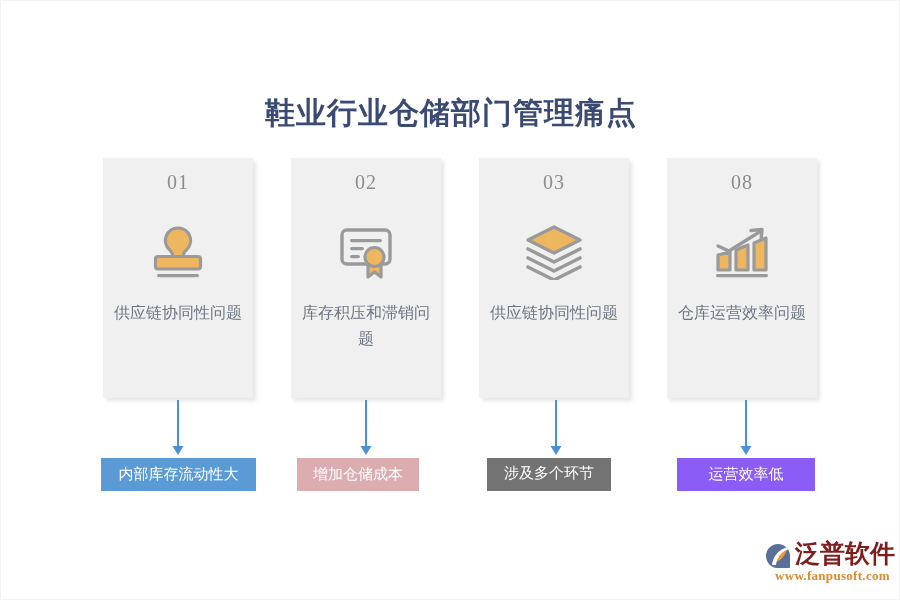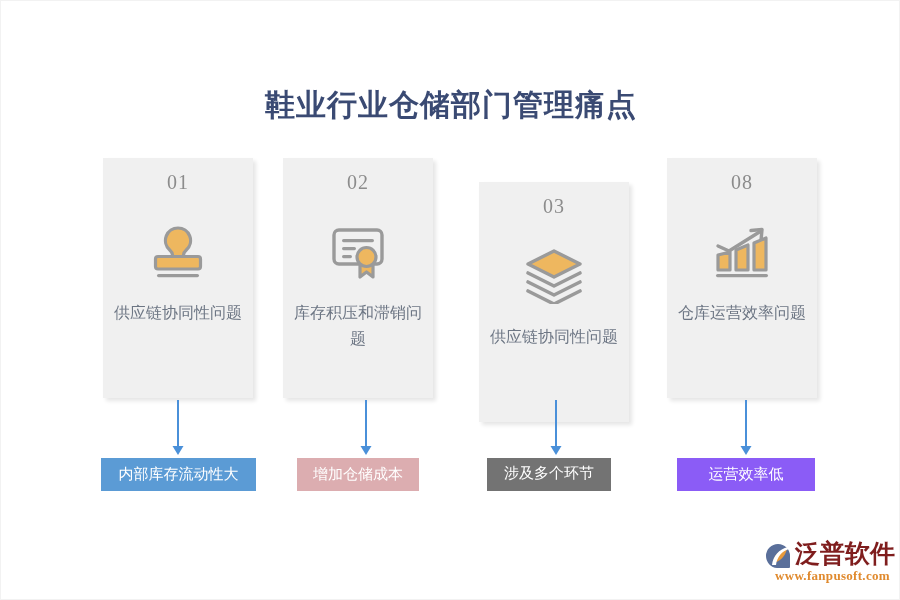--- a/index.html
+++ b/index.html
@@ -20,21 +20,21 @@
     background: #ffffff;
     box-sizing: border-box;
     border: 1px solid #f2f2f2;
     overflow: hidden;
   }
 
   
   #page-title {
     position: absolute;
     left: 0;
-    top: 84px;
+    top: 92px;
     width: 900px;
     text-align: center;
     font-family: "Liberation Serif", "DejaVu Serif", serif;
     font-size: 30px;
     font-weight: 700;
     letter-spacing: 1px;
     color: #3a4a73;
     white-space: nowrap;
   }
 
@@ -153,36 +153,36 @@
     <div class="card-icon">
       <svg width="58" height="56" viewBox="0 0 58 56">
         <path d="M29 4 a12.5 12.5 0 0 1 8.5 21.7 c-2.2 2-3 3.2-3 5.2 v2.6 h-11 v-2.6 c0-2-0.8-3.2-3-5.2 A12.5 12.5 0 0 1 29 4 z" fill="#eeb75f" stroke="#9a9a9a" stroke-width="3.2" stroke-linejoin="round"></path>
         <rect x="6.5" y="32.5" width="45" height="12.5" rx="2.5" fill="#eeb75f" stroke="#9a9a9a" stroke-width="3.2"></rect>
         <rect x="8" y="50" width="42" height="3.2" rx="1.6" fill="#9a9a9a"></rect>
       </svg>
     </div>
     <div class="card-text">供应链协同性问题</div>
   </div>
 
-  <div class="card" style="left:282px;">
+  <div class="card" style="left:290px;">
     <div class="card-num">02</div>
     <div class="card-icon">
       <svg width="58" height="56" viewBox="0 0 58 56">
         <rect x="5" y="6" width="48" height="34" rx="5" fill="none" stroke="#9a9a9a" stroke-width="3.4"></rect>
         <rect x="13" y="15" width="32" height="3.2" rx="1.6" fill="#9a9a9a"></rect>
         <rect x="13" y="23" width="14" height="3.2" rx="1.6" fill="#9a9a9a"></rect>
         <rect x="13" y="31" width="10" height="3.2" rx="1.6" fill="#9a9a9a"></rect>
         <path d="M31 38 h13 v15 l-6.5 -5 l-6.5 5 z" fill="#eeb75f" stroke="#9a9a9a" stroke-width="3.2" stroke-linejoin="round"></path>
         <circle cx="37.5" cy="33" r="9.5" fill="#eeb75f" stroke="#9a9a9a" stroke-width="3.2"></circle>
       </svg>
     </div>
     <div class="card-text">库存积压和滞销问题</div>
   </div>
 
-  <div class="card" style="left:478px;margin-top:24px;">
+  <div class="card" style="left:478px;">
     <div class="card-num">03</div>
     <div class="card-icon">
       <svg width="60" height="56" viewBox="0 0 60 56">
         <path d="M30 3 L56 16 L30 29 L4 16 z" fill="#eeb75f" stroke="#9a9a9a" stroke-width="3.4" stroke-linejoin="round"></path>
         <path d="M4 25 L30 38 L56 25" fill="none" stroke="#9a9a9a" stroke-width="3.6" stroke-linejoin="round" stroke-linecap="round"></path>
         <path d="M4 34 L30 47 L56 34" fill="none" stroke="#9a9a9a" stroke-width="3.6" stroke-linejoin="round" stroke-linecap="round"></path>
         <path d="M4 43 L30 56 L56 43" fill="none" stroke="#9a9a9a" stroke-width="3.6" stroke-linejoin="round" stroke-linecap="round"></path>
       </svg>
     </div>
     <div class="card-text">供应链协同性问题</div>

